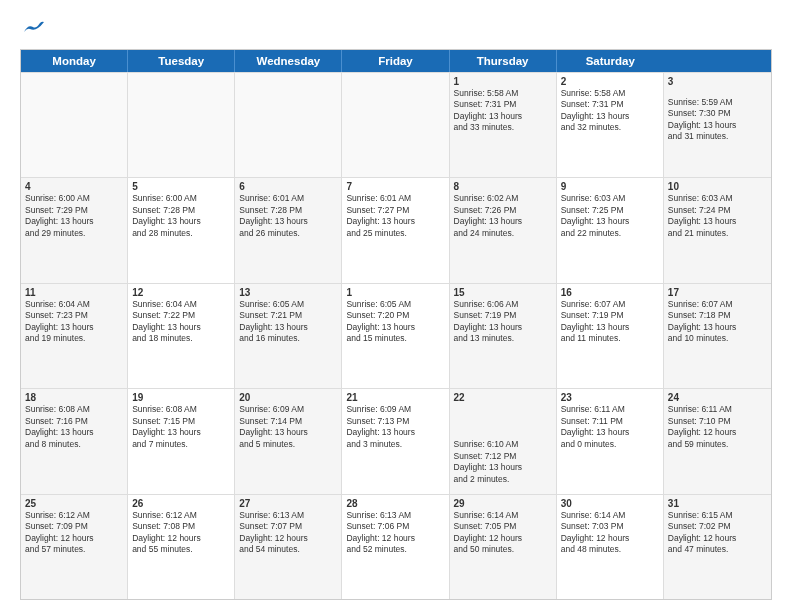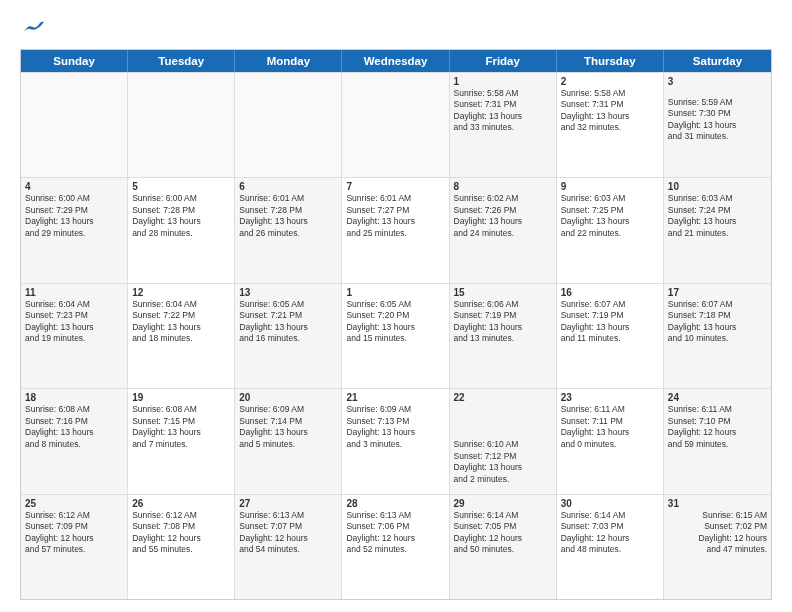--- a/index.html
+++ b/index.html
@@ -130,23 +130,22 @@
       </div>
     </div>
     <div class="title-block">
       <div class="month-title"></div>
       <div class="location"></div>
     </div>
   </div>
 
   <div class="calendar">
     <div class="cal-header-row">
-    <div class="cal-header-cell">Sunday</div>
+        <div class="cal-header-cell">Monday</div>
         <div class="cal-header-cell">Tuesday</div>
-        <div class="cal-header-cell">Monday</div>
         <div class="cal-header-cell">Wednesday</div>
         <div class="cal-header-cell">Friday</div>
         <div class="cal-header-cell">Thursday</div>
         <div class="cal-header-cell">Saturday</div>
       </div>
     <div class="cal-body">
     <div class="cal-row">
           <div class="cal-cell empty"></div>
           <div class="cal-cell empty"></div>
           <div class="cal-cell empty"></div>
@@ -364,21 +363,21 @@
           </div>
           <div class="cal-cell">
             <span class="day-num">30</span>
             <div class="cell-text" style="white-space: pre-line;">Sunrise: 6:14 AM
 Sunset: 7:03 PM
 Daylight: 12 hours
 and 48 minutes.</div>
           </div>
           <div class="cal-cell shade">
             <span class="day-num">31</span>
-            <div class="cell-text" style="white-space: pre-line; text-align: right;">Sunrise: 6:15 AM
+            <div class="cell-text" style="white-space: pre-line;">Sunrise: 6:15 AM
 Sunset: 7:02 PM
 Daylight: 12 hours
 and 47 minutes.</div>
           </div>
         </div>
       </div>
   </div>
 </div>
 
 </body></html>

